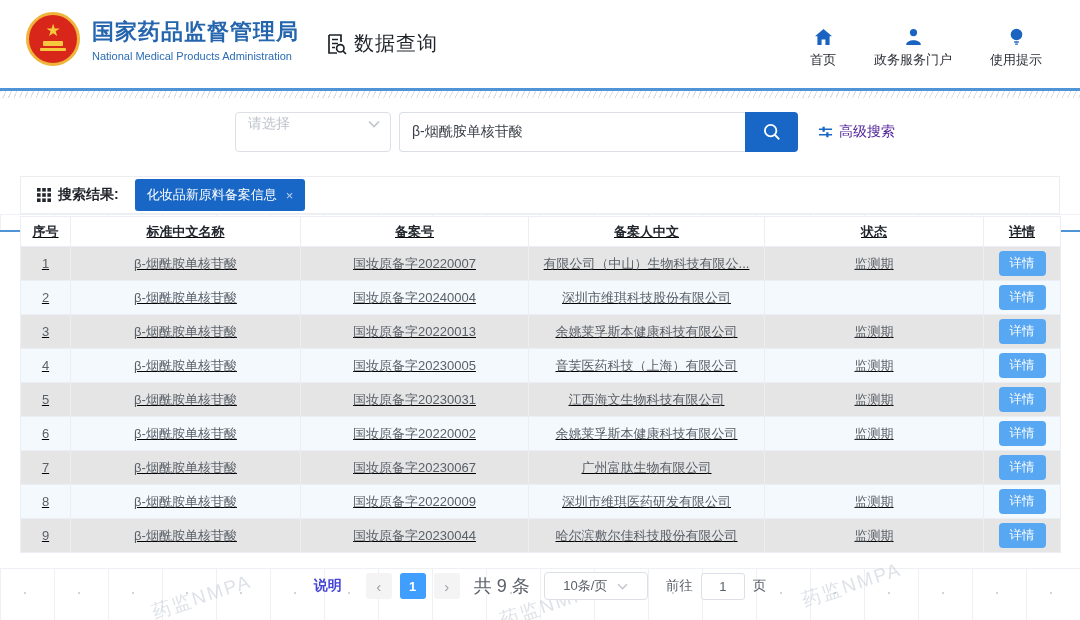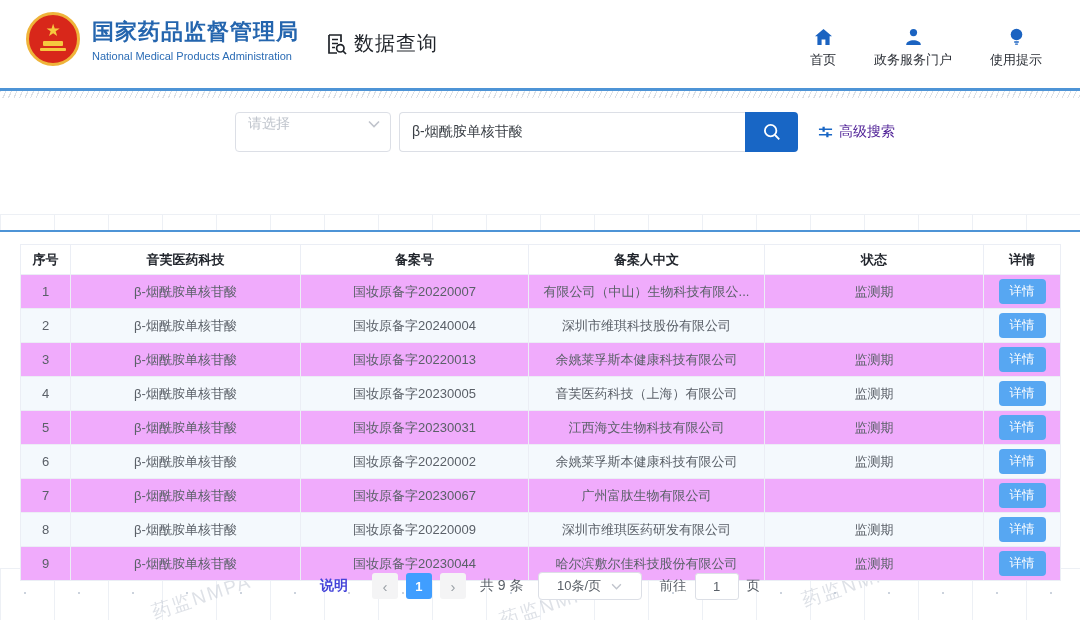--- a/index.html
+++ b/index.html
@@ -61,40 +61,40 @@
     background:#fff; border:1px solid #ebedf0; display:flex; align-items:center;
     padding-left:16px; z-index:2; }
   .results-label { font-size:14px; font-weight:bold; color:#1f2329; margin-left:7px; }
   .result-tag { margin-left:16px; background:#1866c5; color:#fff; font-size:13px;
     padding:7px 12px; border-radius:3px; display:flex; align-items:center; gap:9px; cursor:pointer; }
   .result-tag .close { color:rgba(255,255,255,.7); font-size:13px; line-height:1; cursor:pointer; }
 
   
   .table-topline { position:absolute; top:230px; left:0; width:1080px; height:2px;
     background:#4e94d6; z-index:2; }
-  .table-wrap { position:absolute; top:244px; left:20px; width:1040px; background:#f0abfc; z-index:2; }
+  .table-wrap { position:absolute; top:216px; left:20px; width:1040px; background:#e5e5e5; z-index:2;text-decoration:underline; }
   table { border-collapse:collapse; width:1040px; table-layout:fixed; }
   th { height:30px; font-size:13px; font-weight:bold; color:#23272e;
     border:1px solid #ebeef5; background:#fff; }
   td { height:34px; font-size:13px; color:#5a6068; text-align:center;
     border:1px solid #ebeef5; overflow:hidden; white-space:nowrap; text-overflow:ellipsis;
     padding:0 4px; }
   tbody tr:nth-child(even) td { background:#f4f9fd; }
   .detail-btn { background:#57a7f2; color:#fff; border:none; border-radius:4px;
     font-size:12.5px; padding:4px 11px; cursor:pointer; font-family:inherit; }
 
   
   .pagination { position:absolute; top:572px; left:0; width:1080px; display:flex;
     justify-content:center; align-items:center; z-index:3; }
   .pg-note { color:#4343d9; font-weight:bold; font-size:14px; margin-right:20px; cursor:pointer; }
   .pg-btn { width:26px; height:26px; border-radius:3px; background:#f4f4f5; color:#9aa0a6;
     display:flex; align-items:center; justify-content:center; font-size:15px; margin:0 4px;
     cursor:pointer; border:none; font-family:inherit; }
   .pg-btn.active { background:#409eff; color:#fff; font-weight:bold; font-size:13px; }
-  .pg-total { color:#5a6068; font-size:14px; margin:0 14px 0 10px; }
+  .pg-total { color:#5a6068; font-size:18px; margin:0 14px 0 10px; }
   .pg-size { width:104px; height:28px; border:1px solid #dcdfe6; border-radius:4px;
     display:flex; align-items:center; justify-content:center; gap:10px; color:#5a6068;
     font-size:13px; background:#fff; margin-right:18px; cursor:pointer; }
   .pg-goto { display:flex; align-items:center; gap:8px; color:#5a6068; font-size:13.5px; }
   .pg-goto input { width:44px; height:27px; border:1px solid #dcdfe6; border-radius:3px;
     text-align:center; font-size:13px; color:#5a6068; font-family:inherit; outline:none; }
 </style>
 </head>
 <body>
 
@@ -174,36 +174,54 @@
     </button>
     <div class="adv-link">
       <svg width="15" height="14" viewBox="0 0 16 14" fill="none" stroke="#1866c5" stroke-width="1.6">
         <path d="M1 4h14M1 10h14"></path>
         <path d="M6 1.3v5.4M10 7.3v5.4" stroke-width="2.4"></path>
       </svg>
       <span>高级搜索</span>
     </div>
   </div>
 
+  <div class="results-bar">
+    <svg width="14" height="14" viewBox="0 0 14 14" fill="#23272e">
+      <rect x="0" y="0" width="3.6" height="3.6"></rect>
+        <rect x="5.2" y="0" width="3.6" height="3.6"></rect>
+        <rect x="10.4" y="0" width="3.6" height="3.6"></rect>
+      <rect x="0" y="5.2" width="3.6" height="3.6"></rect>
+        <rect x="5.2" y="5.2" width="3.6" height="3.6"></rect>
+        <rect x="10.4" y="5.2" width="3.6" height="3.6"></rect>
+      <rect x="0" y="10.4" width="3.6" height="3.6"></rect>
+        <rect x="5.2" y="10.4" width="3.6" height="3.6"></rect>
+        <rect x="10.4" y="10.4" width="3.6" height="3.6"></rect>
+    </svg>
+    <span class="results-label">搜索结果:</span>
+    <div class="result-tag">
+      <span>化妆品新原料备案信息</span>
+      <span class="close">×</span>
+    </div>
+  </div>
 
   <div class="table-topline"></div>
   <div class="table-wrap">
     <table>
       <colgroup>
         <col style="width:50px">
           <col style="width:230px">
           <col style="width:228px">
         <col style="width:236px">
           <col style="width:219px">
           <col style="width:77px">
       </colgroup>
       <thead>
         <tr>
           <th>序号</th>
-          <th>音芙医药科技</th>
+          <th>标准中文名称</th>
           <th>备案号</th>
           <th>备案人中文</th>
           <th>状态</th>
           <th>详情</th>
         </tr>
       </thead>
       <tbody>
         <tr>
           <td>1</td>
           <td>β-烟酰胺单核苷酸</td>

